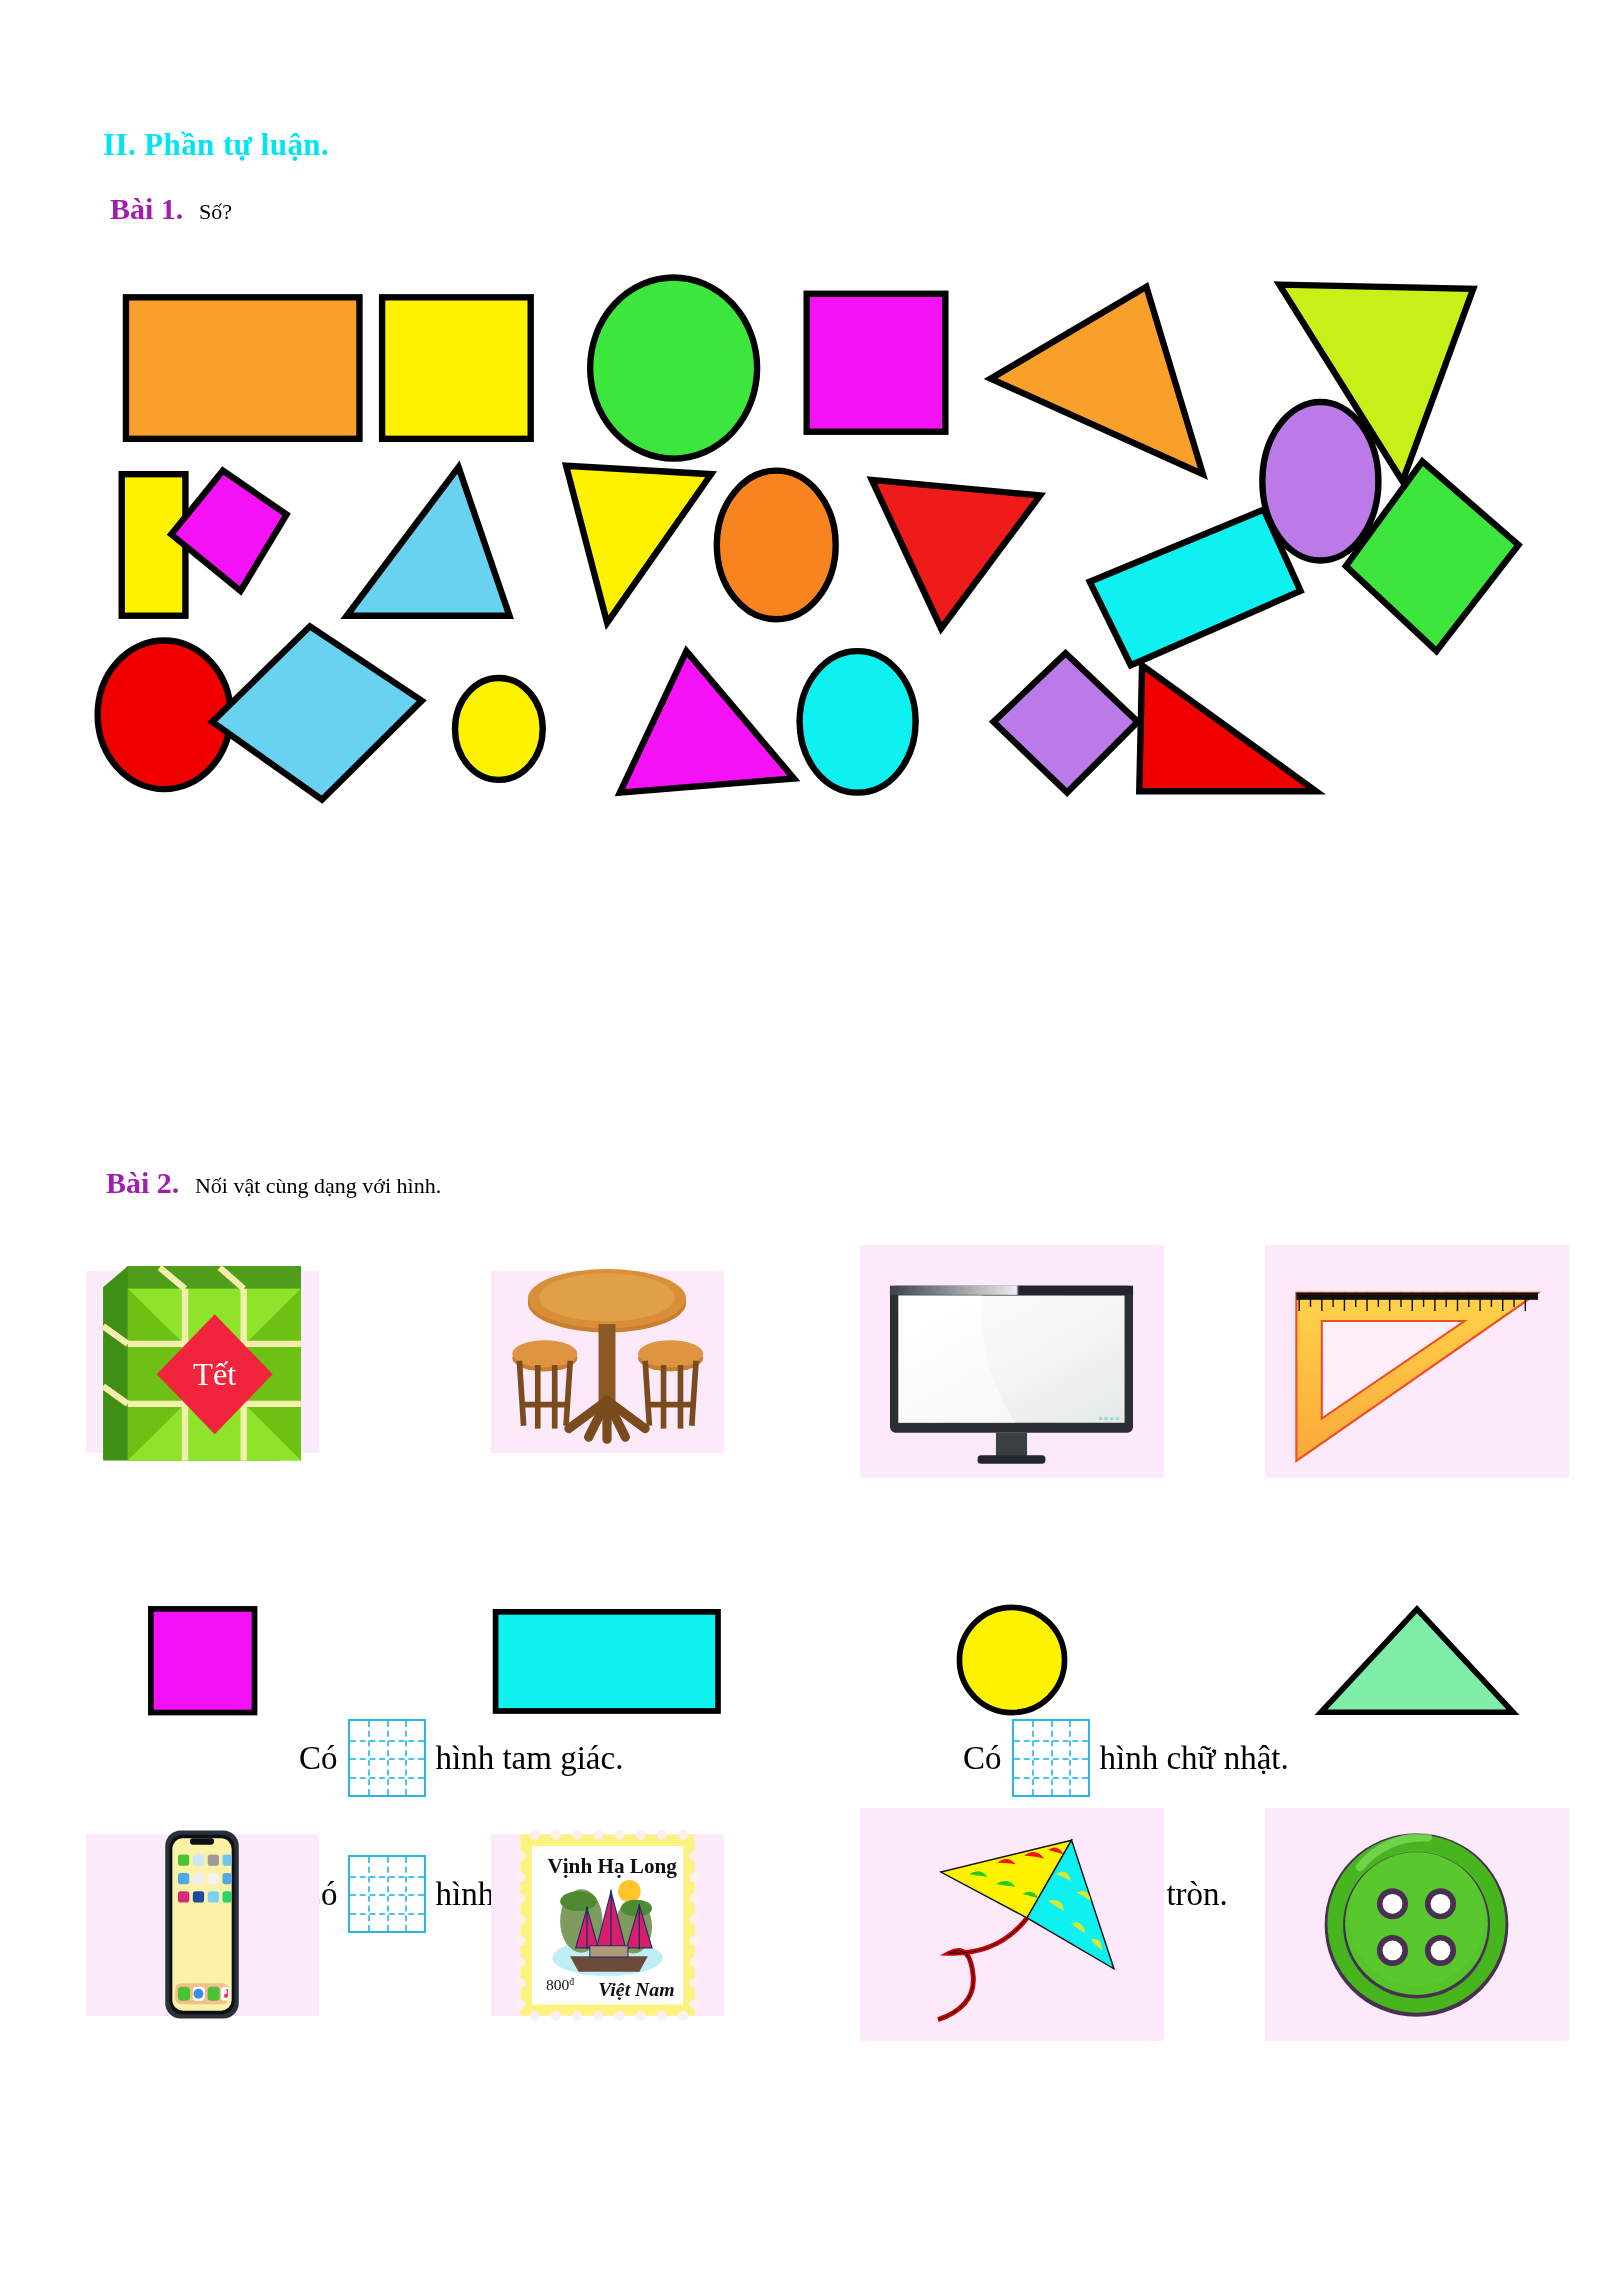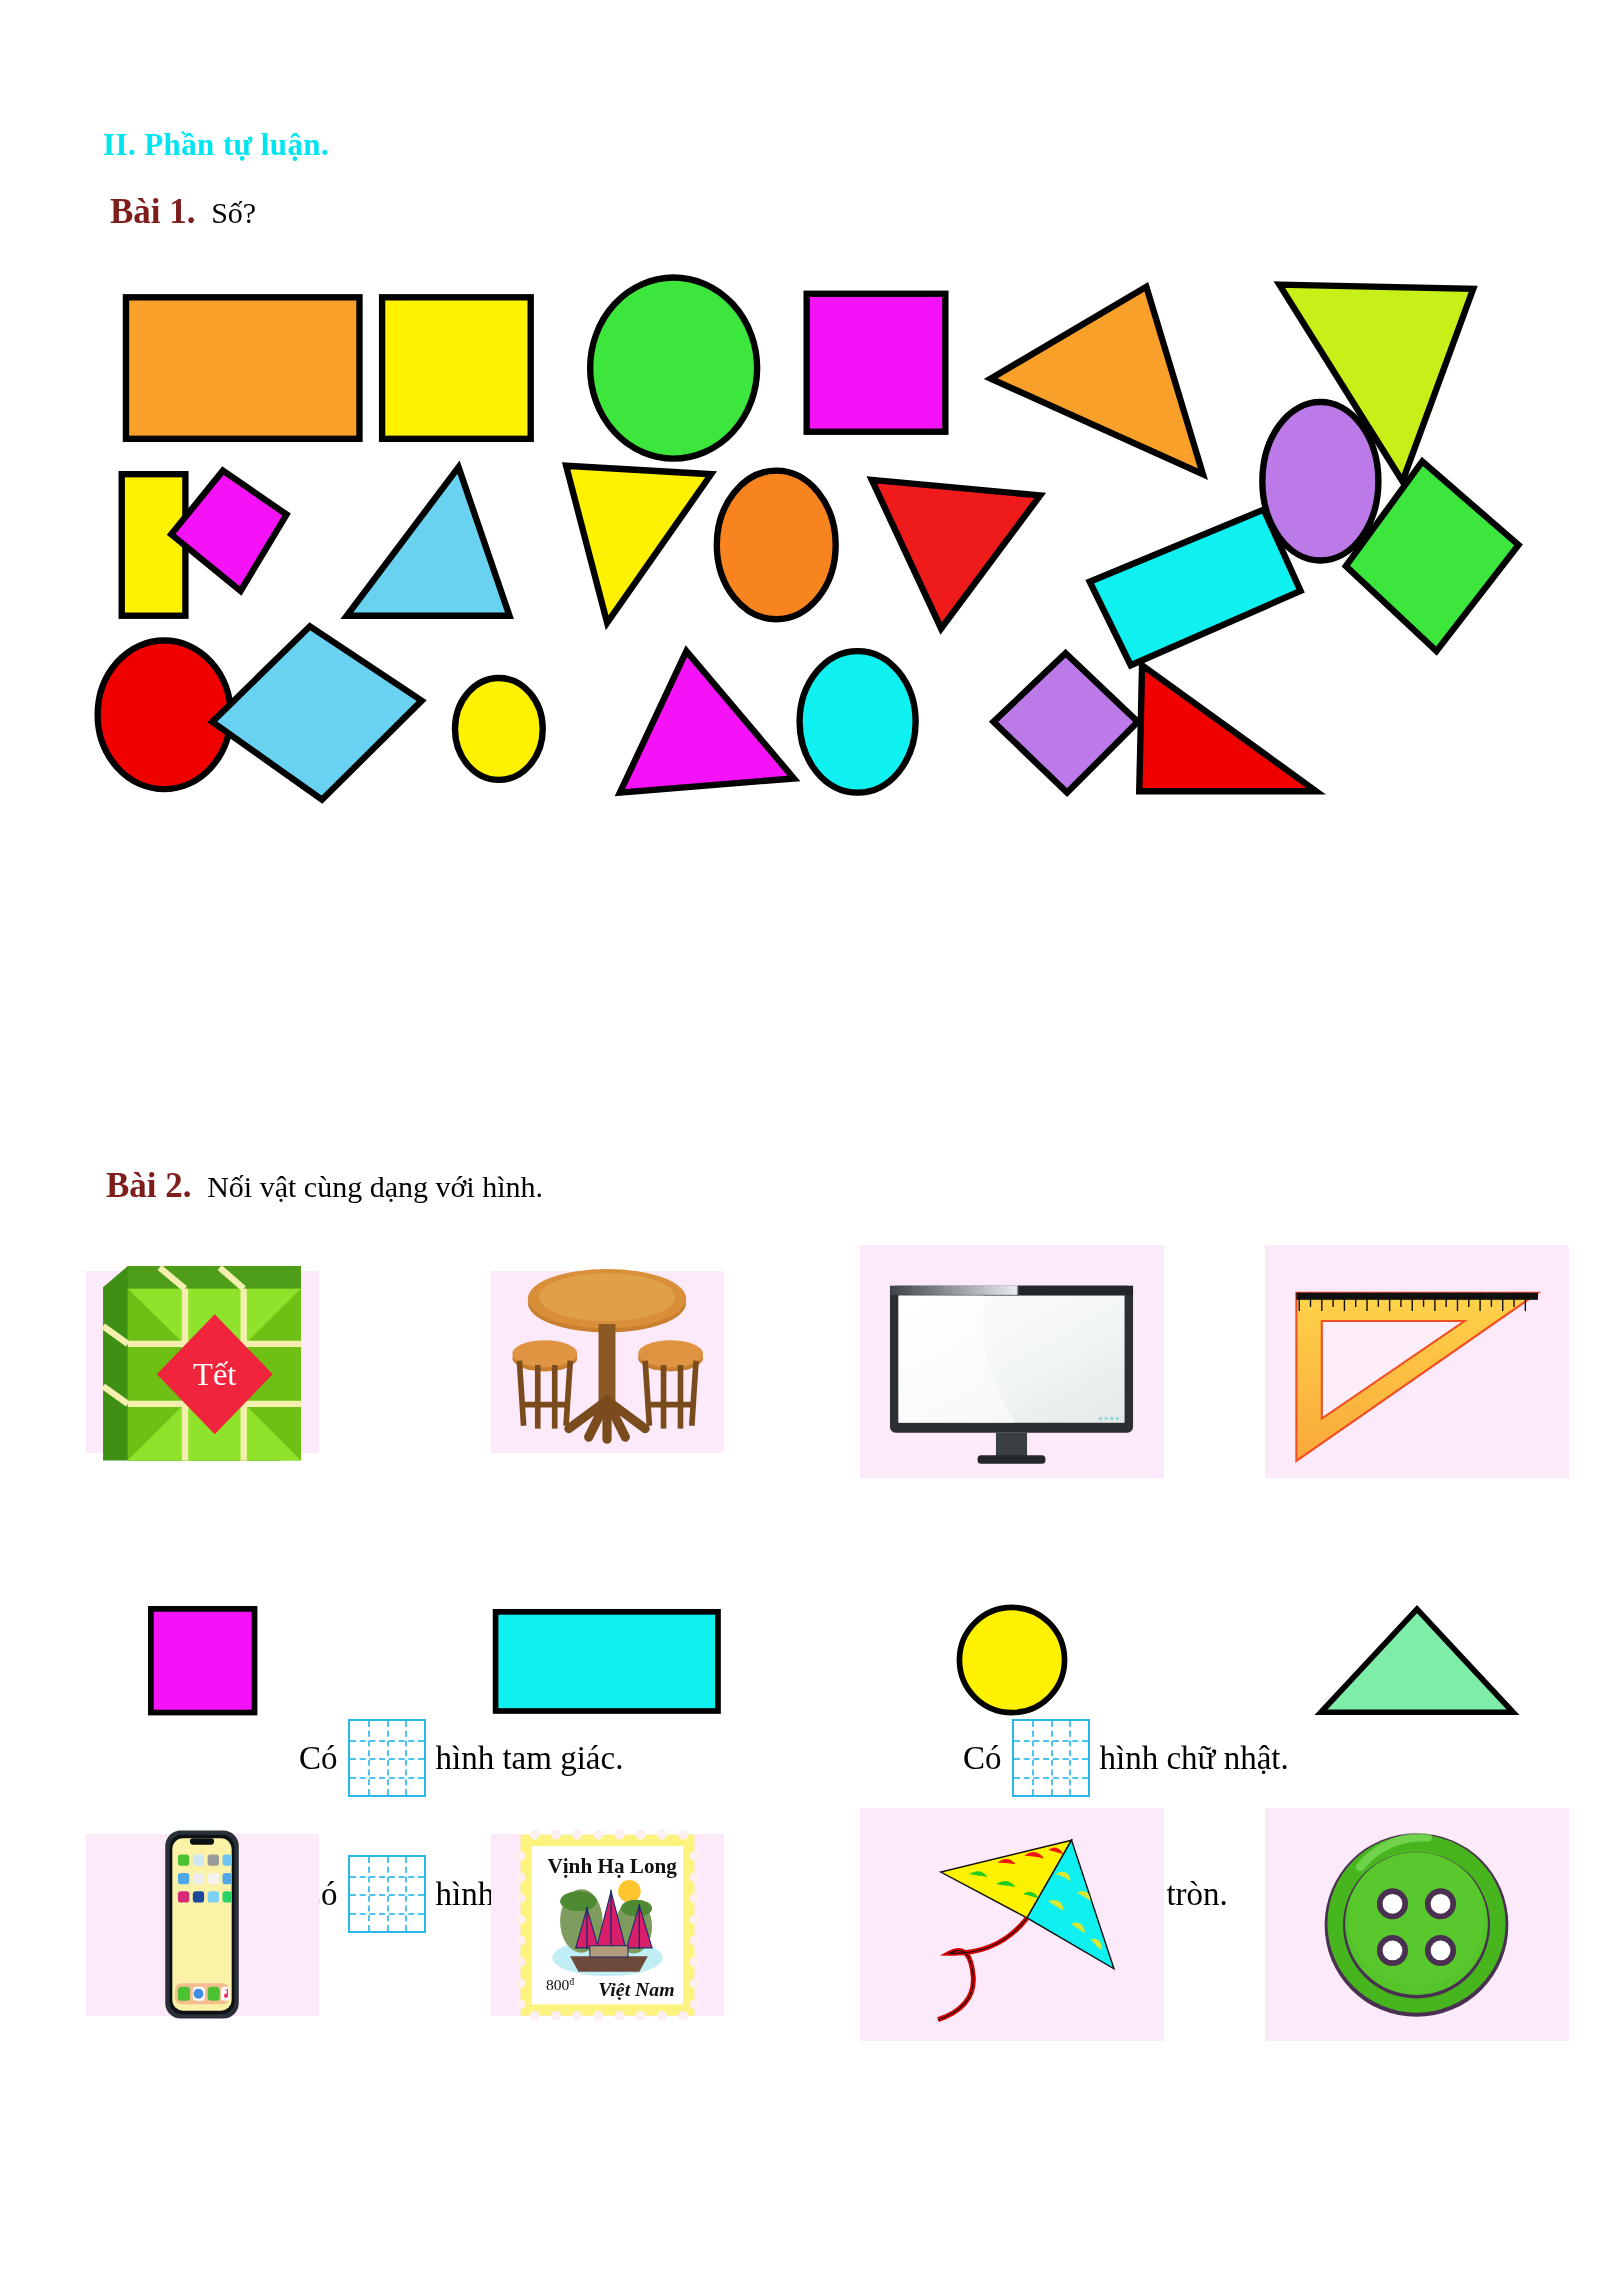--- a/index.html
+++ b/index.html
@@ -11,22 +11,22 @@
   .page { position: relative; width: 1619px; height: 2273px; overflow: hidden; }
 
   
   .section-title {
     position: absolute; left: 103px; top: 113px;
     font-size: 31px; font-weight: bold; color: #00e5f2;
     letter-spacing: 0.4px;
     margin-top: 14px;
   }
   .task-head { position: absolute; display: flex; align-items: baseline; gap: 15.6px; }
-  .task-no { font-size: 35px; font-weight: bold; color: #7f1d1d; }
-  .task-text { font-size: 30px; color: #000; }
+  .task-no { font-size: 30px; font-weight: bold; color: #a21caf; }
+  .task-text { font-size: 22px; color: #000; }
   #task1head { left: 110px; top: 192px; }
   #task2head { left: 106px; top: 1166px; }
 
   
   .shapes { position: absolute; left: 0; top: 269px; width: 1619px; height: 559px; }
   .shapes svg { display: block; }
 
   
   .answers { position: absolute; left: 0; top: 835px; width: 1619px; height: 283px; }
   .ans { position: absolute; display: flex; align-items: center; gap: 10px; margin-left: 40px; }

